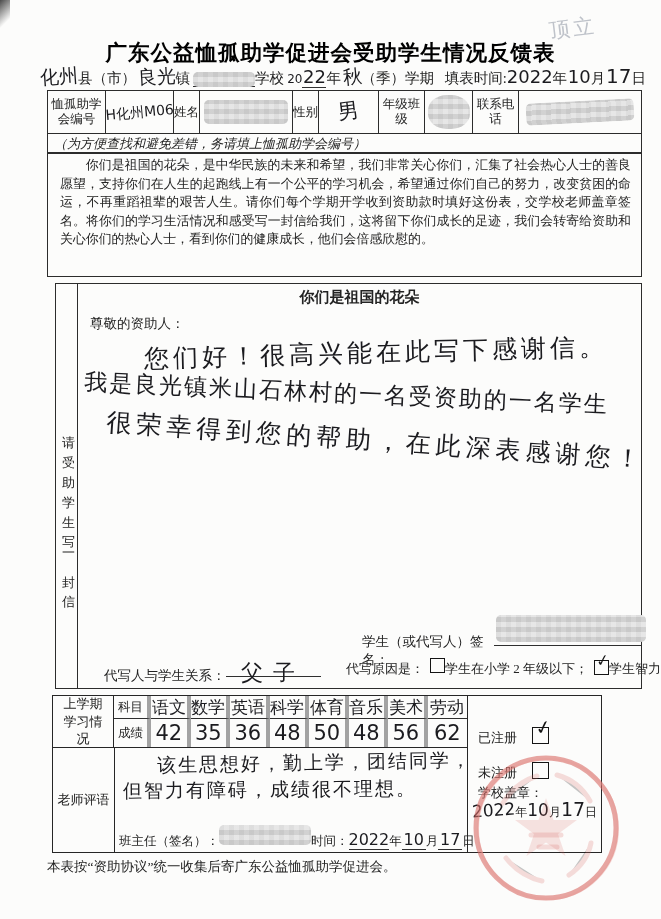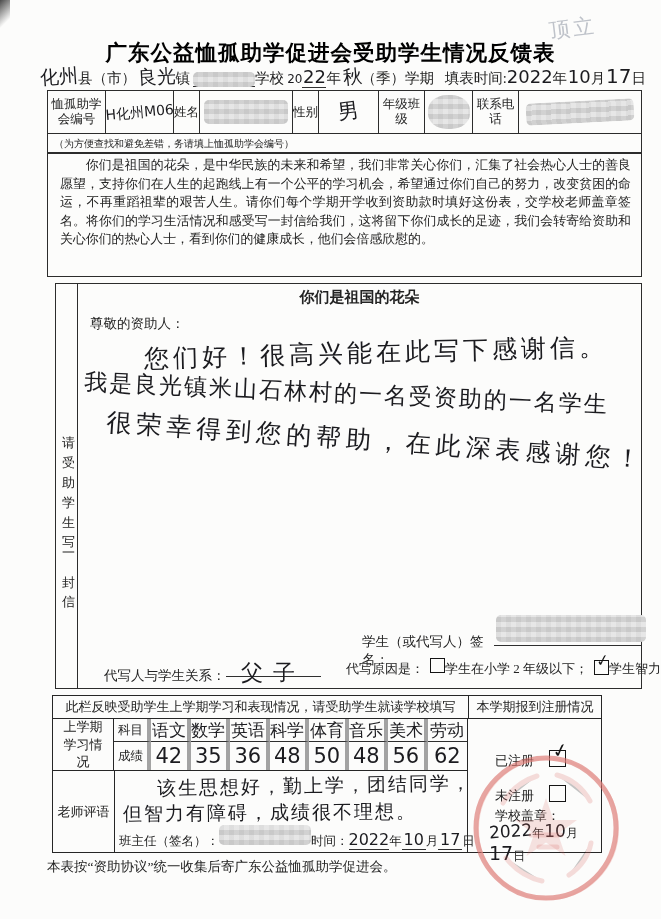--- a/index.html
+++ b/index.html
@@ -21,21 +21,21 @@
   .title{top:38px;left:0;width:100%;text-align:center;font-family:"Liberation Sans","DejaVu Sans",sans-serif;
          font-weight:700;font-size:21.5px;letter-spacing:1px;color:#000000;}
   .info{top:64px;left:40px;width:606px;display:flex;align-items:baseline;white-space:nowrap;font-size:14.5px;}
   .info .hw{font-size:19px;}
   
   .htable{top:90px;left:47px;width:593px;border:1.6px solid #2c2c2c;font-size:12.5px;}
   .hrow{display:grid;grid-template-columns:58px 68px 26px 93px 26px 60px 46px 48px 46px 1fr;height:42px;}
   .hcell{border-right:1.1px solid #2c2c2c;display:flex;align-items:center;justify-content:center;
          text-align:center;line-height:1.2;overflow:hidden;}
   .hcell:last-child{border-right:none;}
-  .hnote{border-top:1.1px solid #2c2c2c;height:19px;line-height:19px;padding-left:6px;font-size:10px;}
+  .hnote{border-top:1.1px solid #2c2c2c;height:19px;line-height:19px;padding-left:6px;font-size:13px;font-style:italic;}
   
   .msg{top:152px;left:47px;width:593px;height:123px;border:1.6px solid #2c2c2c;display:flex;}
   .msg-label{width:50px;border-right:1.1px solid #2c2c2c;display:flex;align-items:center;justify-content:center;
              font-size:14px;line-height:1.65;text-align:center;}
   .msg-label span{width:30px;word-break:break-all;}
   .msg-main{flex:1;padding:3px 10px 0 12px;font-size:12.9px;line-height:18.6px;}
   .msg-body{text-indent:2em;text-align:justify;}
   .msg-sign{text-align:right;padding-right:42px;font-size:13.2px;margin-top:1px;}
   
   .letter{top:283px;left:55px;width:585px;height:404px;border:1.6px solid #2c2c2c;display:flex;}
@@ -71,21 +71,21 @@
   .gc.plabel{font-size:12.5px;}
   .gc .hw{font-size:17px;transform:rotate(-2deg);}
   .gc .hw.num{font-size:21px;transform:rotate(0deg);}
   .comment{flex:1;display:flex;}
   .c-label{width:61px;border-right:1.1px solid #262626;display:flex;align-items:center;justify-content:center;font-size:13px;}
   .c-main{flex:1;position:relative;}
   .c-line1{top:2px;left:42px;font-size:19px;letter-spacing:2px;transform:rotate(-1deg);white-space:nowrap;}
   .c-line2{top:29px;left:8px;font-size:19px;letter-spacing:2px;transform:rotate(-0.5deg);white-space:nowrap;}
   .c-teacher{position:absolute;left:4px;bottom:2px;display:flex;align-items:baseline;font-size:12.5px;white-space:nowrap;}
   .c-teacher .hw{font-size:16px;}
-  .rt-right{flex:1;position:relative;font-size:13px;margin-left:17px;}
+  .rt-right{flex:1;position:relative;font-size:13px;}
   .r-reg{position:absolute;left:10px;top:31px;}
   .r-unreg{position:absolute;left:10px;top:66px;}
   .r-seal{position:absolute;left:10px;top:88px;}
   .r-sealdate{position:absolute;left:4px;top:102px;font-size:12px;}
   .r-sealdate .hw{font-size:17px;}
   .tick-reg{left:3px;top:-11px;font-size:19px;transform:rotate(-12deg);}
   
   .footer{top:858px;left:47px;font-size:13.5px;}
   
   .stamp{left:461px;top:743px;pointer-events:none;z-index:6;}
@@ -188,24 +188,20 @@
         <span class="cb"></span>
         <span>学生在小学 2 年级以下；</span>
         <span class="spacer" style="width:6px"></span>
         <span class="cbwrap"><span class="cb"></span><span class="tick tick-sm hw">✓</span></span>
         <span>学生智力残疾</span>
       </div>
     </div>
   </div>
 
   <div class="abs rt">
-    <div class="rt-head">
-      <div class="rt-head-left">此栏反映受助学生上学期学习和表现情况，请受助学生就读学校填写</div>
-      <div class="rt-head-right">本学期报到注册情况</div>
-    </div>
     <div class="rt-body">
       <div class="rt-left">
         <div class="grades">
           <div class="g-label">上学期 学习情况</div>
           <div class="gc rowtop plabel">科目</div>
           <div class="gc rowtop">
               <span class="hw">语文</span>
             </div>
           <div class="gc rowtop">
               <span class="hw">数学</span>

